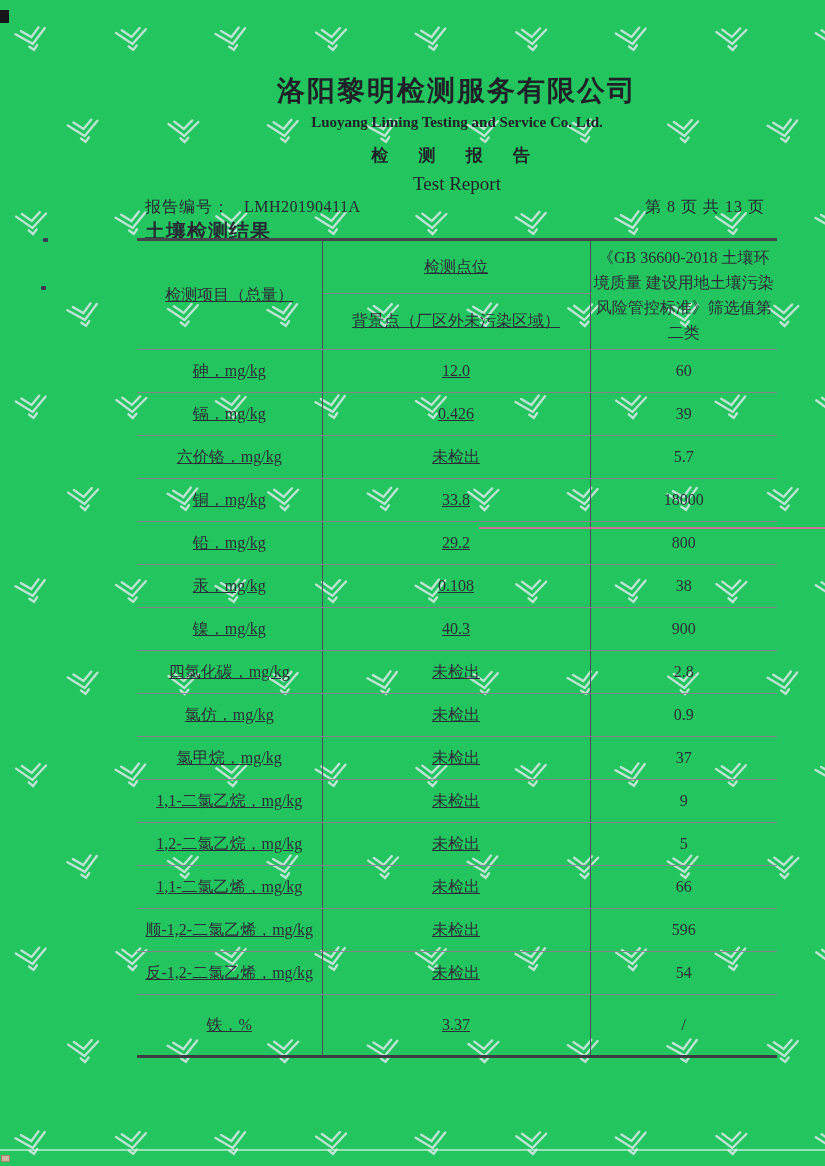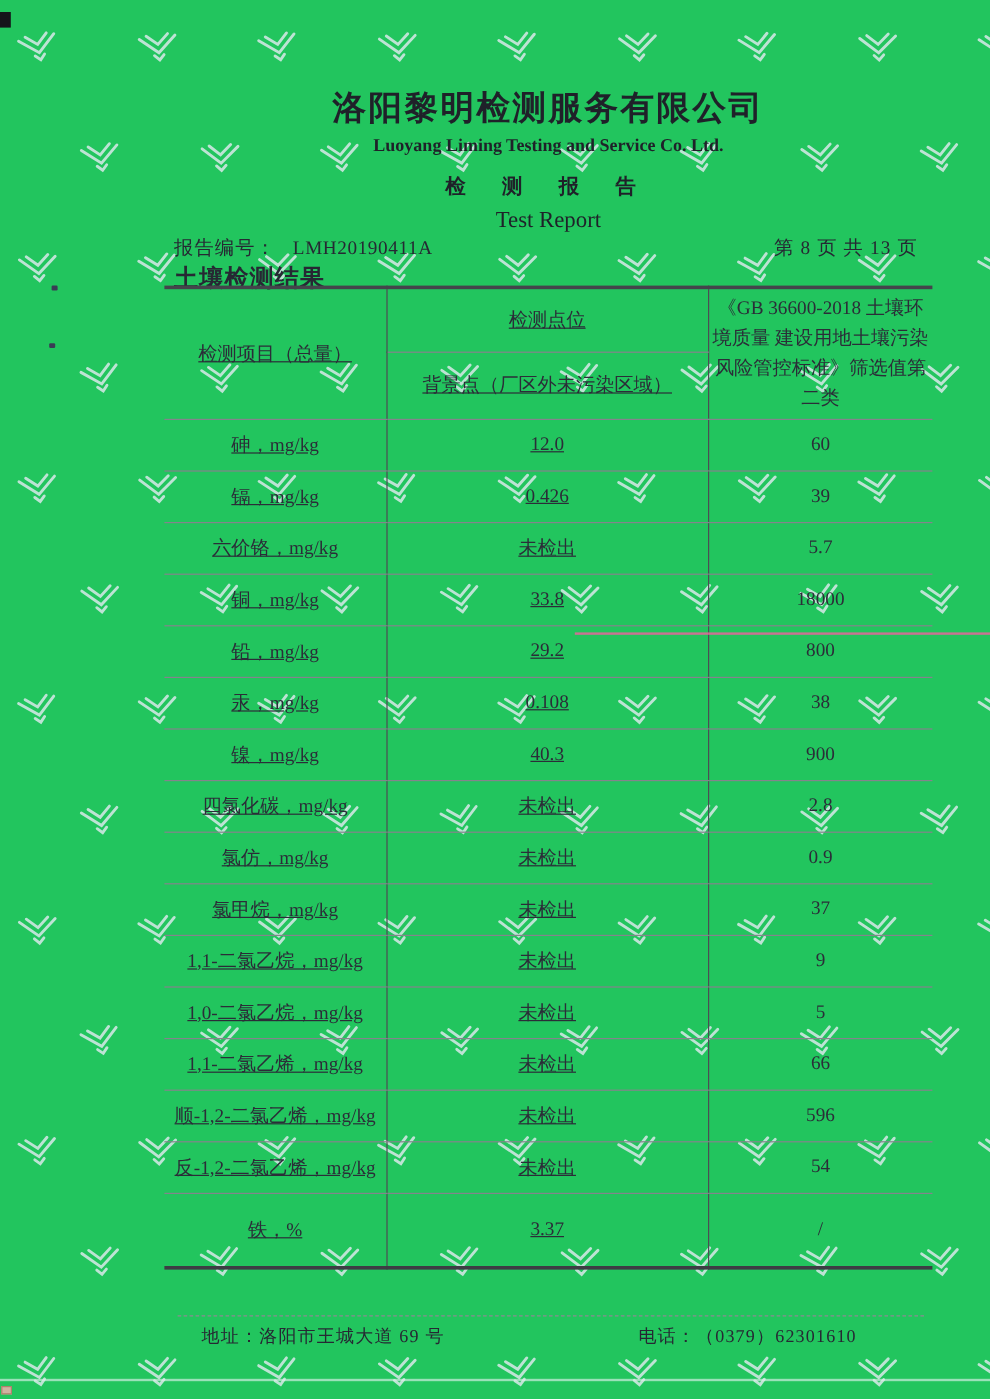--- a/index.html
+++ b/index.html
@@ -725,21 +725,21 @@
     <td>37</td>
   </tr>
 
   <tr class="data-row">
     <td class="vline">1,1-二氯乙烷，mg/kg</td>
     <td class="vline">未检出</td>
     <td>9</td>
   </tr>
 
   <tr class="data-row">
-    <td class="vline">1,0-二氯乙烷，mg/kg</td>
+    <td class="vline">1,2-二氯乙烷，mg/kg</td>
     <td class="vline">未检出</td>
     <td>5</td>
   </tr>
 
   <tr class="data-row">
     <td class="vline">1,1-二氯乙烯，mg/kg</td>
     <td class="vline">未检出</td>
     <td>66</td>
   </tr>
 
@@ -759,24 +759,14 @@
     <td class="vline">铁，%</td>
     <td class="vline">3.37</td>
     <td>/</td>
   </tr>
 </tbody>
     </table>
   </div>
 
   <div class="pink-line" style="background: rgb(232, 100, 156);"></div>
 
-  <div class="footer">
-    <div class="footer-inner">
-      <div class="addr">
-        <span>地址：</span><span>洛阳市王城大道 69 号</span>
-      </div>
-      <div class="phone">
-        <span>电话：</span><span>（0379）62301610</span>
-      </div>
-    </div>
-  </div>
 
 </div>
 
 </body></html>

